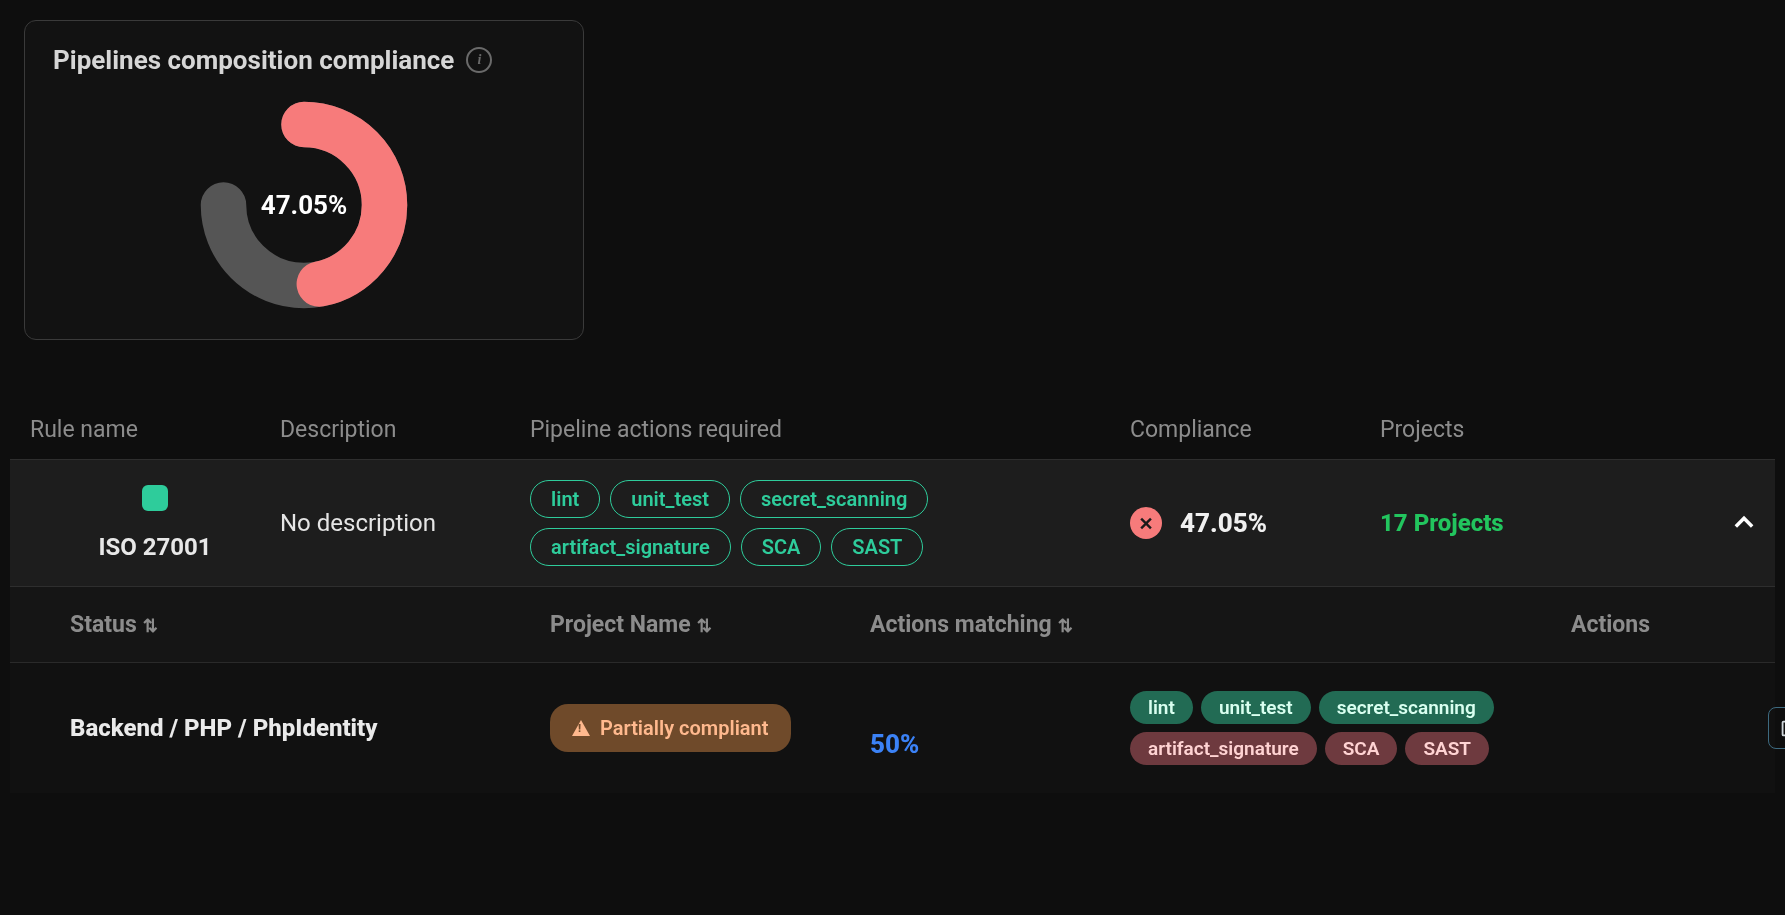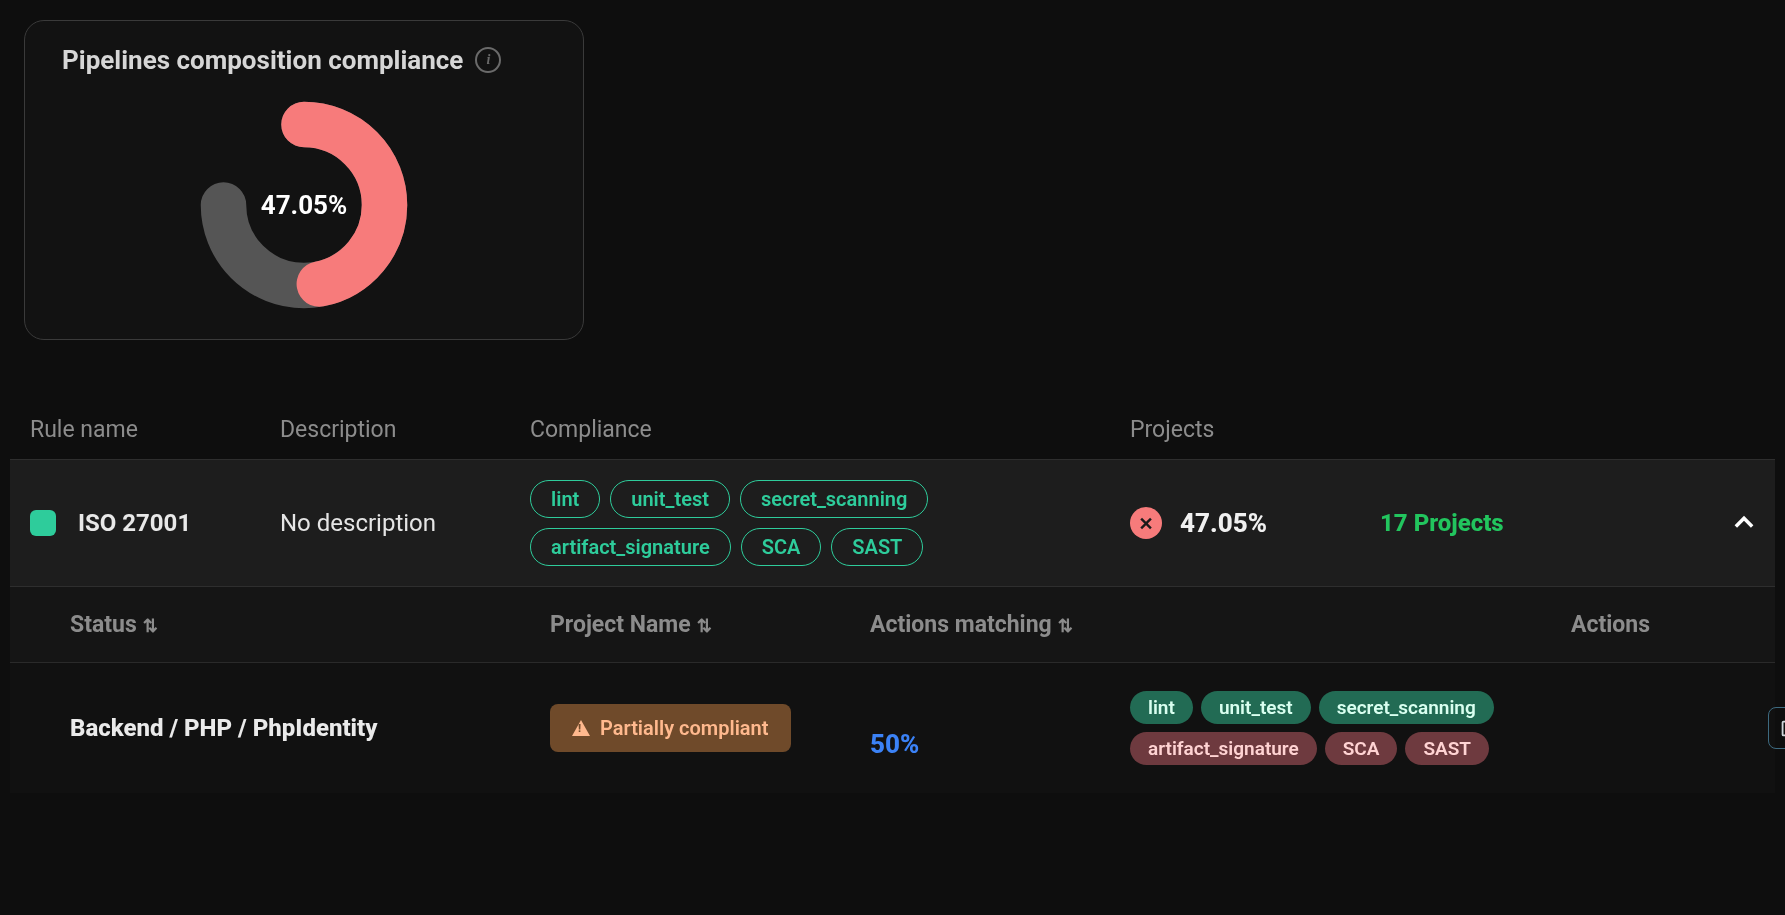--- a/index.html
+++ b/index.html
@@ -6,22 +6,22 @@
   body {
     background: #0e0e0e;
     color: #e0e0e0;
     font-family: -apple-system, BlinkMacSystemFont, "Segoe UI", Roboto, sans-serif;
     padding: 20px 10px;
     width: 1785px;
   }
 
   .card {
     border: 1px solid #3a3a3a;
-    border-radius: 20px;
-    padding: 24px 37px;
+    border-radius: 12px;
+    padding: 24px 28px;
     width: 560px;
     background: #121212;
     margin-left: 14px;
     margin-bottom: 60px;
   }
   .card-header {
     display: flex;
     align-items: center;
     gap: 12px;
     margin-bottom: 20px;
@@ -74,21 +74,21 @@
   
   .rule-row {
     display: grid;
     grid-template-columns: 250px 250px 600px 250px 270px 120px;
     align-items: center;
     background: #1d1d1d;
     padding: 20px 20px;
     border-top: 1px solid #2e2e2e;
     border-bottom: 1px solid #2e2e2e;
   }
-  .rule-name-cell { display: flex; align-items: center; gap: 22px; }
+  .rule-name-cell { display: flex; align-items: center; gap: 22px; flex-direction: column; }
   .rule-swatch {
     width: 26px; height: 26px; border-radius: 6px;
     background: #2ecc9b;
   }
   .rule-name { font-size: 24px; font-weight: 700; color: #e8e8e8; }
   .rule-desc { font-size: 24px; color: #e5e5e5; }
 
   .chips { display: flex; flex-wrap: wrap; gap: 10px; }
   .chip {
     border: 1.5px solid #2ecc9b;
@@ -142,21 +142,21 @@
     align-items: center;
     padding: 28px 60px;
     background: #111111;
   }
   .project-name { font-size: 24px; font-weight: 800; color: #eaeaea; }
 
   .status-badge {
     display: inline-flex; align-items: center; gap: 10px;
     background: #6f4a2a;
     color: #ffb98e;
-    border-radius: 8px;
+    border-radius: 18px;
     padding: 12px 22px;
     font-size: 20px;
     font-weight: 600;
   }
   .warn-icon {
     width: 0; height: 0;
     border-left: 9px solid transparent;
     border-right: 9px solid transparent;
     border-bottom: 16px solid #ffb98e;
     position: relative;
@@ -206,20 +206,21 @@
       <circle class="gauge-track gauge-bg" cx="60" cy="60" r="46" stroke-dasharray="270 360" stroke-dashoffset="0" pathLength="360"></circle>
       <circle class="gauge-track gauge-fg" cx="60" cy="60" r="46" stroke-dasharray="169 360" stroke-dashoffset="0" pathLength="360"></circle>
     </svg>
     <div class="gauge-label">47.05%</div>
   </div>
 </div>
 
 <div class="outer-header">
   <div>Rule name</div>
   <div>Description</div>
+  <div>Pipeline actions required</div>
   <div>Compliance</div>
   <div>Projects</div>
   <div></div>
 </div>
 
 <div class="rule-row">
   <div class="rule-name-cell">
     <div class="rule-swatch"></div>
     <div class="rule-name">ISO 27001</div>
   </div>

